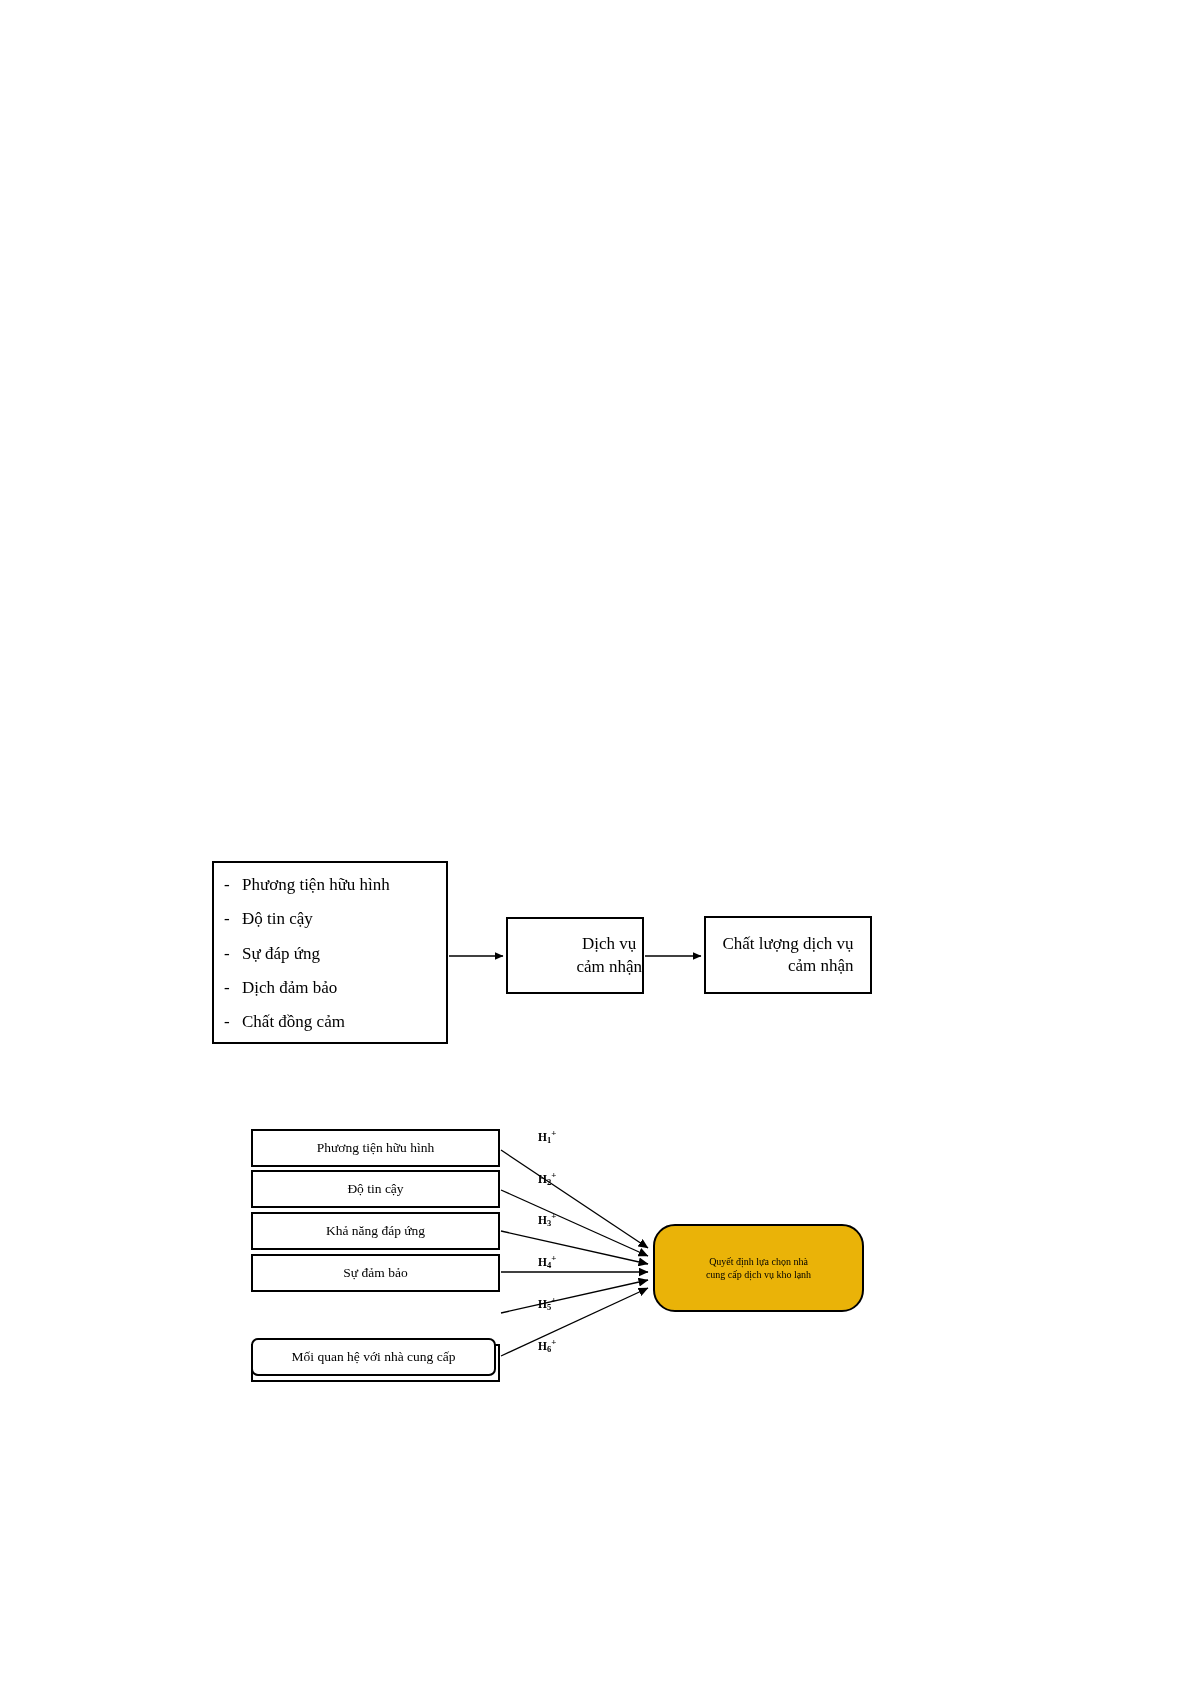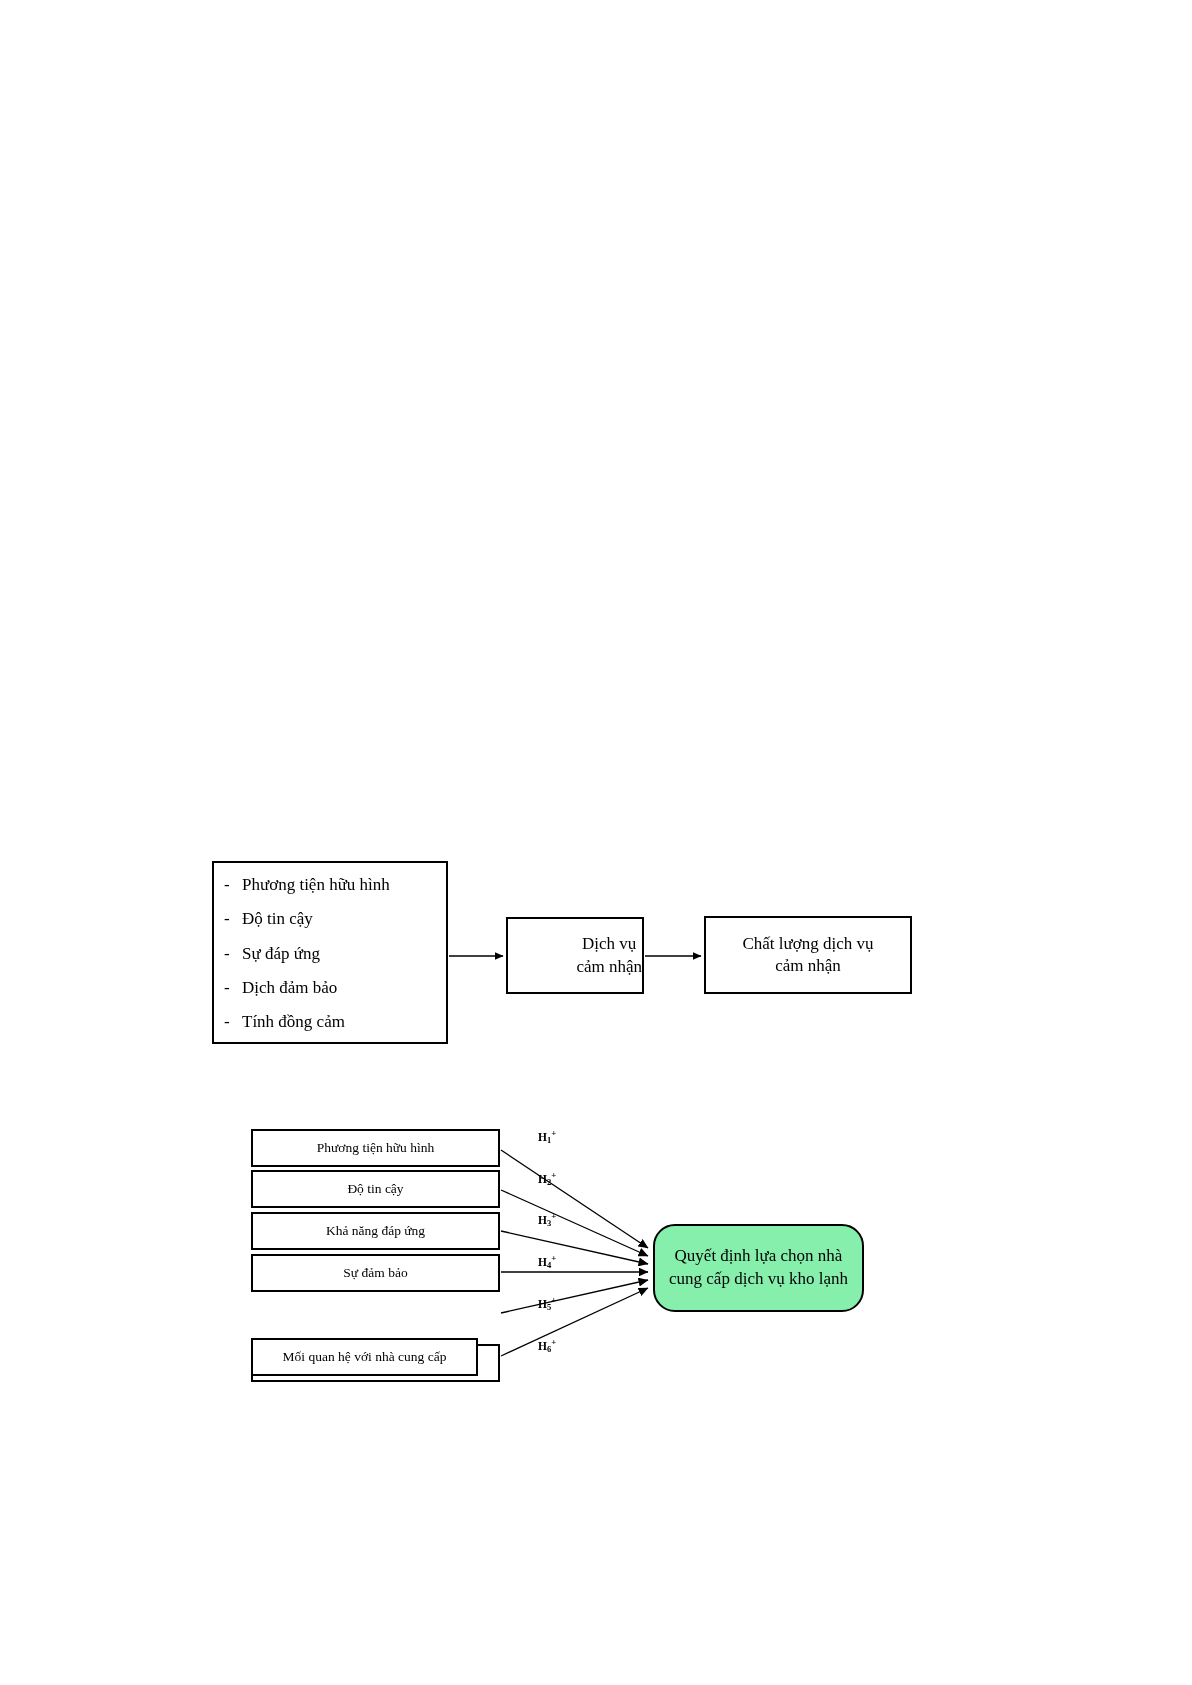--- a/index.html
+++ b/index.html
@@ -74,26 +74,26 @@
     align-items: center;
     justify-content: flex-end;
     text-align: center;
     font-size: 17px;
     line-height: 1.3;
   }
 
   .f1-quality {
     left: 704px;
     top: 916px;
-    width: 208px;
+    width: 168px;
     height: 78px;
     display: flex;
     align-items: center;
     justify-content: center;
-    text-align: center;
+    text-align: right;
     font-size: 17px;
     line-height: 1.3;
   }
 
   
   .f1-svg {
     position: absolute;
     left: 0;
     top: 0;
     width: 1192px;
@@ -112,21 +112,22 @@
     height: 38px;
     display: flex;
     align-items: center;
     justify-content: center;
     text-align: center;
     font-size: 13.5px;
     white-space: nowrap;
   }
   .f2-factor.wide {
     left: 251px;
-    width: 227px;
+    width: 245px;
+    border-radius: 7px;
   }
 
   .f2-hlabel {
     position: absolute;
     font-size: 11.5px;
     font-weight: bold;
     font-family: "Liberation Serif", "DejaVu Serif", serif;
     white-space: nowrap;
     left: 538px;
   }
@@ -145,26 +146,26 @@
 
   .f2-outcome {
     position: absolute;
     box-sizing: border-box;
     left: 653px;
     top: 1224px;
     width: 211px;
     height: 88px;
     border: 2px solid #000000;
     border-radius: 22px;
-    background: #86efac;
+    background: #eab308;
     display: flex;
     align-items: center;
     justify-content: center;
     text-align: center;
-    font-size: 17px;
+    font-size: 10px;
     line-height: 1.35;
     padding: 0 12px;
   }
 
   .f2-svg {
     position: absolute;
     left: 0;
     top: 0;
     width: 1192px;
     height: 1685px;
@@ -202,21 +203,21 @@
       <div class="crit-row">
         <span class="crit-dash">-</span>
         <span>Sự đáp ứng</span>
       </div>
       <div class="crit-row">
         <span class="crit-dash">-</span>
         <span>Dịch đảm bảo</span>
       </div>
       <div class="crit-row">
         <span class="crit-dash">-</span>
-        <span>Tính đồng cảm</span>
+        <span>Chất đồng cảm</span>
       </div>
     </div>
 
     <div class="box f1-perceived">
       <div>
         <span>Dịch vụ</span><br>
         <span>cảm nhận</span>
       </div>
     </div>
 

